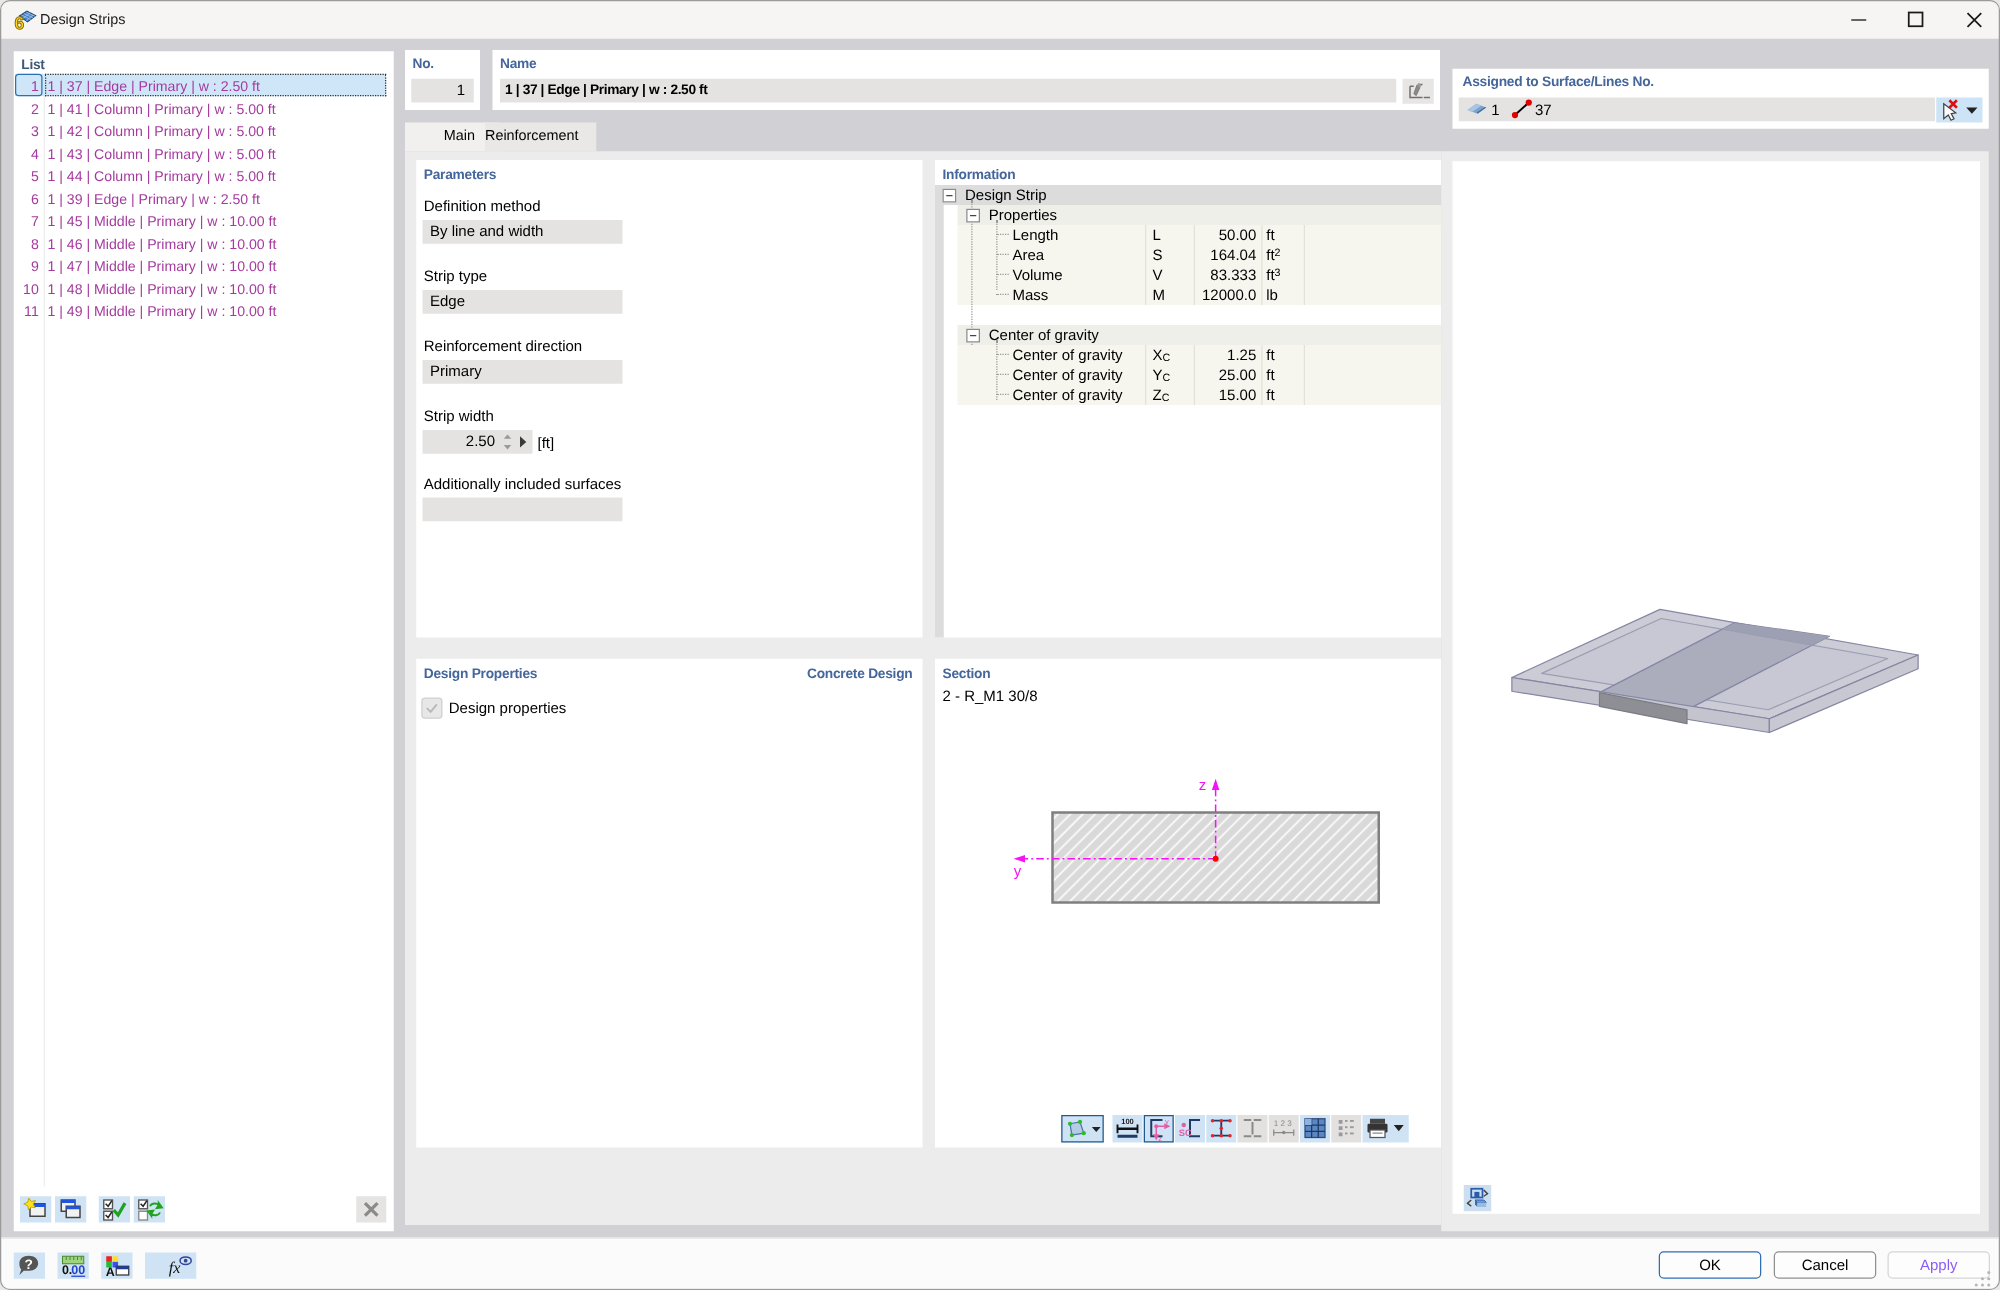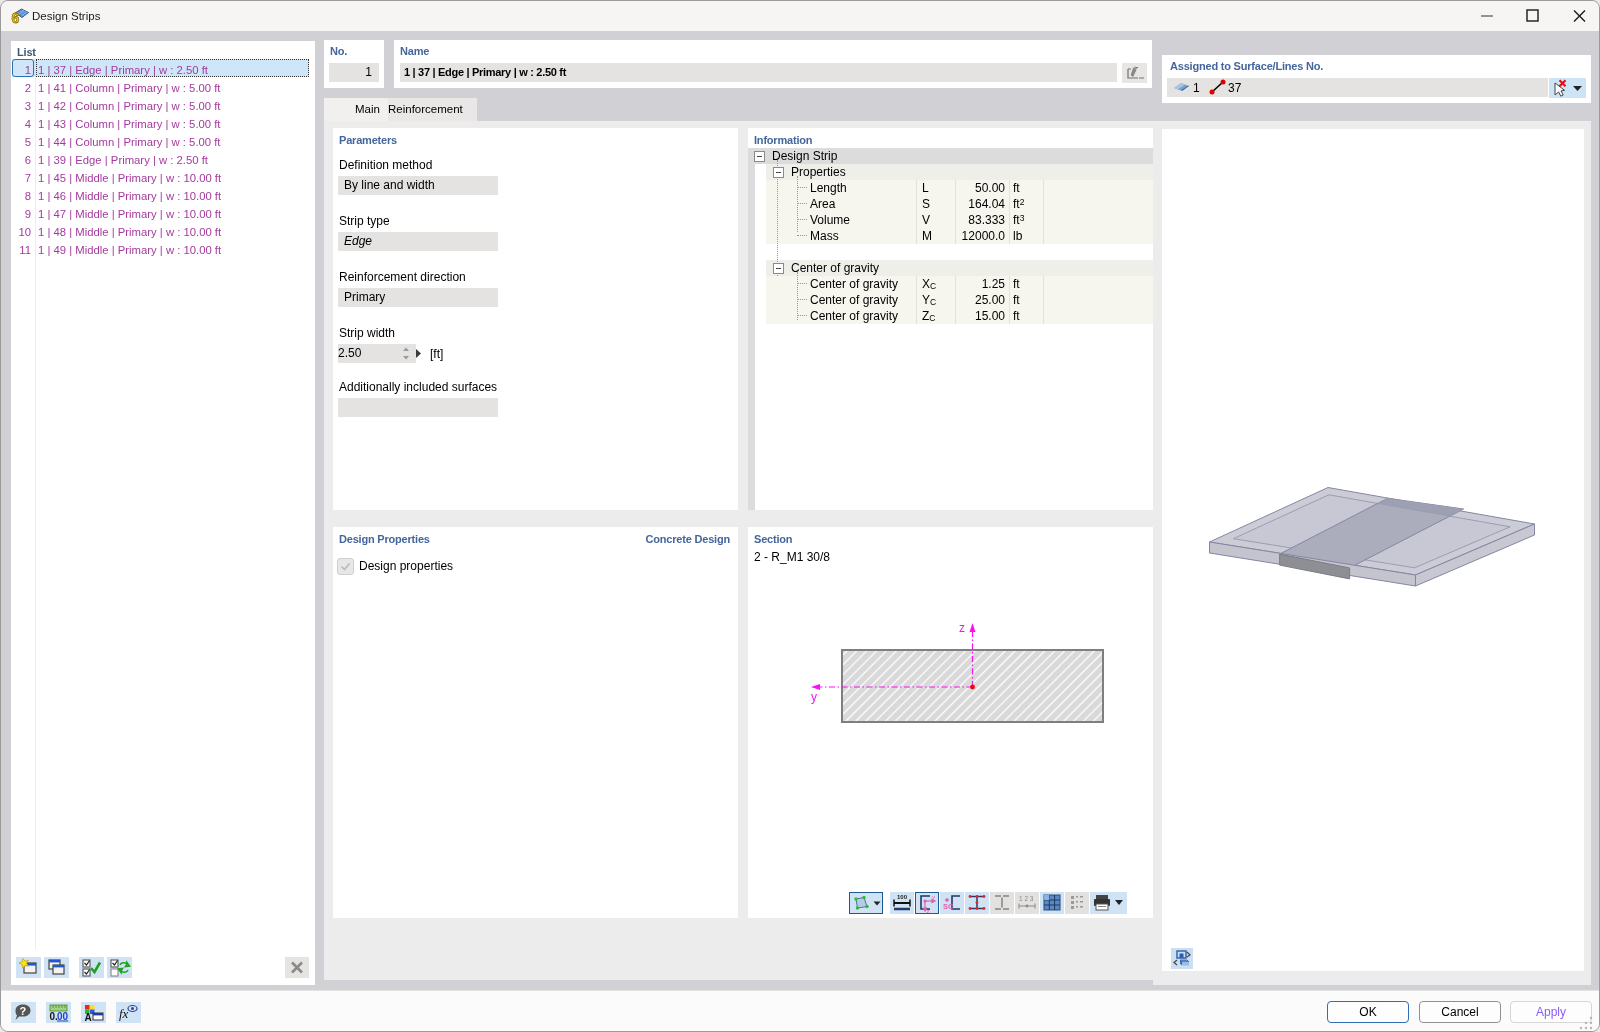--- a/index.html
+++ b/index.html
@@ -176,25 +176,25 @@
   <div class="abs" style="left:323px;top:97px;width:63px;height:23px;background:#f1f0ef;text-align:center;line-height:23px;font-size:11.5px;padding-left:12px;">Main</div>
   <div class="abs" style="left:387px;top:97px;width:89px;height:23px;background:#e9e8e7;text-align:left;line-height:23px;font-size:11.5px;">Reinforcement</div>
 
   <div class="abs" style="left:323px;top:120px;width:829px;height:859px;background:#ececec;"></div>
 
   <div class="panel" style="left:332px;top:127px;width:405px;height:382px;">
     <div class="hdr" style="position:absolute;left:6px;top:6px;">Parameters</div>
     <div class="lbl" style="left:6px;top:30px;">Definition method</div>
     <div class="field" style="left:5px;top:48px;width:160px;height:19px;padding-left:6px;">By line and width</div>
     <div class="lbl" style="left:6px;top:86px;">Strip type</div>
-    <div class="field" style="left:5px;top:104px;width:160px;height:19px;padding-left:6px;font-style:italic;">Edge</div>
+    <div class="field" style="left:5px;top:104px;width:160px;height:19px;padding-left:6px;">Edge</div>
     <div class="lbl" style="left:6px;top:142px;">Reinforcement direction</div>
     <div class="field" style="left:5px;top:160px;width:160px;height:19px;padding-left:6px;">Primary</div>
     <div class="lbl" style="left:6px;top:198px;">Strip width</div>
-    <div class="field" style="left:5px;top:216px;width:78px;height:19px;text-align:left;padding-right:30px;">2.50</div>
+    <div class="field" style="left:5px;top:216px;width:88px;height:19px;text-align:right;padding-right:30px;">2.50</div>
     <svg class="abs" style="left:67px;top:216px;" width="40" height="19" viewBox="0 0 40 19">
       <polygon points="3,7 9,7 6,3.5" fill="#9a9a9a"></polygon>
       <polygon points="3,12 9,12 6,15.5" fill="#9a9a9a"></polygon>
       <polygon points="16,5 16,14 21,9.5" fill="#3a3a3a"></polygon>
     </svg>
     <div class="lbl" style="left:97px;top:219px;">[ft]</div>
     <div class="lbl" style="left:6px;top:252px;">Additionally included surfaces</div>
     <div class="field" style="left:5px;top:270px;width:160px;height:19px;"></div>
   </div>
 
@@ -499,21 +499,21 @@
       <svg width="25" height="21" viewBox="0 0 25 21">
         <rect x="4" y="3" width="4.5" height="4.5" fill="#ee2222"></rect>
           <rect x="9" y="3" width="4.5" height="4.5" fill="#ffdd22"></rect>
         <rect x="4" y="7.5" width="4.5" height="4.5" fill="#22bb33"></rect>
           <rect x="9" y="7.5" width="4.5" height="4.5" fill="#3355ee"></rect>
         <text x="3.5" y="19" font-size="10" font-weight="bold" fill="#111">A</text>
         <rect x="12" y="11" width="10" height="7" fill="#fff" stroke="#333" stroke-width="1"></rect>
         <rect x="12" y="11" width="10" height="2.4" fill="#223a99"></rect>
       </svg>
     </div>
-    <div class="tbtn" style="left:115px;top:11px;width:25px;height:21px;">
+    <div class="tbtn" style="left:115px;top:11px;width:25px;height:21px;padding-left:16px;">
       <svg width="25" height="21" viewBox="0 0 25 21">
         <text x="3" y="16" font-size="13" font-style="italic" font-family="Liberation Serif" fill="#111">fx</text>
         <ellipse cx="16.5" cy="6.5" rx="4.5" ry="3" fill="none" stroke="#334499" stroke-width="1.2"></ellipse>
         <circle cx="16.5" cy="6.5" r="1.5" fill="#334499"></circle>
       </svg>
     </div>
     <div class="abs" style="left:1326px;top:10px;width:80px;height:20px;border:1px solid #2f6db5;border-radius:4px;background:#fdfdfd;text-align:center;line-height:20px;">OK</div>
     <div class="abs" style="left:1418px;top:10px;width:80px;height:20px;border:1px solid #909090;border-radius:4px;background:#fdfdfd;text-align:center;line-height:20px;">Cancel</div>
     <div class="abs" style="left:1509px;top:10px;width:80px;height:20px;border:1px solid #d5d5d5;border-radius:4px;background:#fdfdfd;text-align:center;line-height:20px;color:#8b5cf6;">Apply</div>
     <svg class="abs" style="left:1574px;top:24px;" width="20" height="16" viewBox="0 0 20 16">

